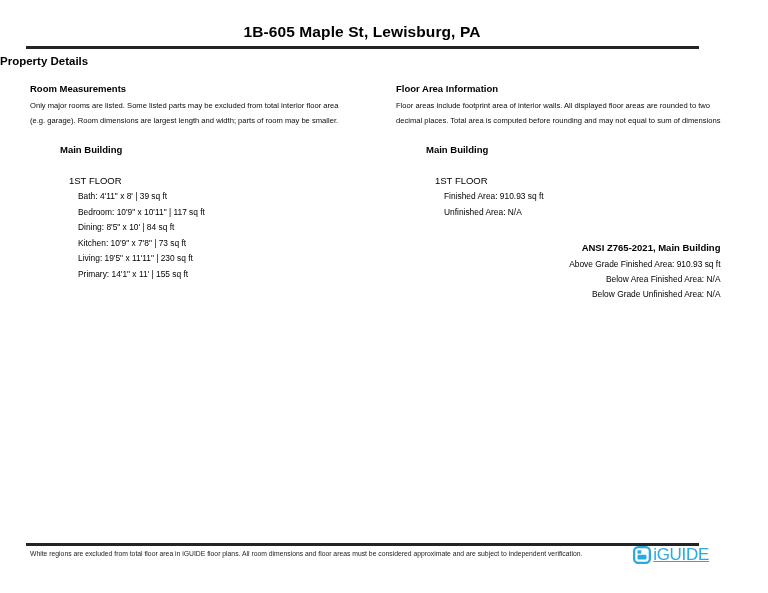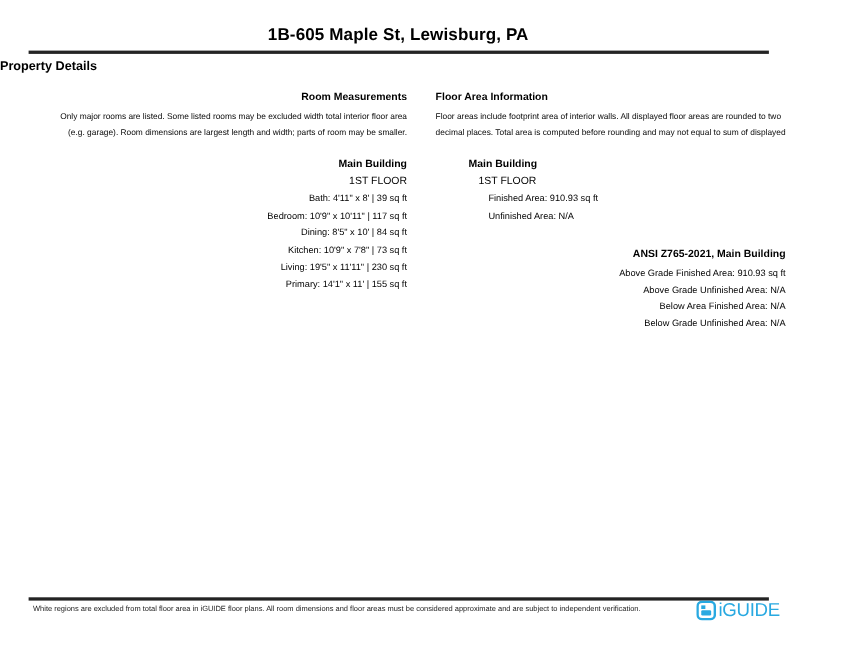--- a/index.html
+++ b/index.html
@@ -26,30 +26,30 @@
     margin: 5px 25px 0 26px;
   }
   .subtitle {
     margin-top: 6px;
     text-align: left;
     font-size: 11.5px;
     font-weight: 700;
   }
 
   .columns { display: flex; margin: 15px 30px 0 30px; }
-  .col-left  { width: 340px; margin-right: 26px; flex: none; text-align: right; }
+  .col-left  { width: 340px; margin-right: 26px; flex: none; }
   .col-right { flex: 1; }
 
   .section-heading { font-size: 9.5px; font-weight: 700; line-height: 13px; }
   .section-desc   { margin-top: 3px; }
   .desc-line      { font-size: 7.6px; line-height: 15px; color: #0a0a0a; white-space: nowrap; }
 
   .building-block { margin-top: 15px; padding-left: 30px; }
   .building-name  { font-size: 9.5px; font-weight: 700; line-height: 14px; }
-  .floor-name     { font-size: 9.5px; line-height: 14px; padding-left: 9px; margin-top: 1px; }
+  .floor-name     { font-size: 9.5px; line-height: 14px; padding-left: 9px; margin-top: 17px; }
   .detail-list    { padding-left: 18px; margin-top: 1px; }
   .detail-item    { font-size: 8.4px; line-height: 15.5px; white-space: nowrap; }
 
   .ansi-block   { margin-top: 21px; padding-left: 28px; text-align: right; }
   .ansi-heading { font-size: 9.5px; font-weight: 700; line-height: 14px; }
   .ansi-list    { padding-left: 10px; margin-top: 2px; }
   .ansi-item    { font-size: 8.4px; line-height: 15px; white-space: nowrap; }
 
   .footer-rule {
     position: absolute; left: 26px; right: 25px; top: 543px;
@@ -58,74 +58,73 @@
   .footer-text {
     position: absolute; left: 30px; top: 550px;
     font-size: 6.8px; color: #222; white-space: nowrap;
   }
   .brand {
     position: absolute; right: 15px; top: 546px;
     display: flex; align-items: center; gap: 2px;
   }
   .brand-text {
     font-size: 17px; line-height: 18px;
-    color: #29a9e1; letter-spacing: -0.3px;
+    color: #29a9e1; letter-spacing: -0.3px; text-decoration: underline;
   }
   .brand-icon { display: block; }
 </style>
 </head>
 <body>
 
 <div class="page">
 
   <div class="title">1B-605 Maple St, Lewisburg, PA</div>
   <div class="rule"></div>
   <div class="subtitle">Property Details</div>
 
   <div class="columns">
 
     <section class="col-left">
       <h3 class="section-heading">Room Measurements</h3>
       <div class="section-desc">
-        <div class="desc-line">Only major rooms are listed. Some listed rooms may be excluded width total interior floor area</div>
+        <div class="desc-line">Only major rooms are listed. Some listed parts may be excluded from total interior floor area</div>
         <div class="desc-line">(e.g. garage). Room dimensions are largest length and width; parts of room may be smaller.</div>
       </div>
       <div class="building-block">
         <div class="building-name">Main Building</div>
         <div class="floor-name">1ST FLOOR</div>
         <div class="detail-list">
           <div class="detail-item">Bath: 4'11" x 8' | 39 sq ft</div>
           <div class="detail-item">Bedroom: 10'9" x 10'11" | 117 sq ft</div>
           <div class="detail-item">Dining: 8'5" x 10' | 84 sq ft</div>
           <div class="detail-item">Kitchen: 10'9" x 7'8" | 73 sq ft</div>
           <div class="detail-item">Living: 19'5" x 11'11" | 230 sq ft</div>
           <div class="detail-item">Primary: 14'1" x 11' | 155 sq ft</div>
         </div>
       </div>
     </section>
 
     <section class="col-right">
       <h3 class="section-heading">Floor Area Information</h3>
       <div class="section-desc">
         <div class="desc-line">Floor areas include footprint area of interior walls. All displayed floor areas are rounded to two</div>
-        <div class="desc-line">decimal places. Total area is computed before rounding and may not equal to sum of displayed</div>
+        <div class="desc-line">decimal places. Total area is computed before rounding and may not equal to sum of dimensions</div>
       </div>
       <div class="building-block">
         <div class="building-name">Main Building</div>
         <div class="floor-name">1ST FLOOR</div>
         <div class="detail-list">
           <div class="detail-item">Finished Area: 910.93 sq ft</div>
           <div class="detail-item">Unfinished Area: N/A</div>
         </div>
       </div>
       <div class="ansi-block">
         <div class="ansi-heading">ANSI Z765-2021, Main Building</div>
         <div class="ansi-list">
           <div class="ansi-item">Above Grade Finished Area: 910.93 sq ft</div>
-          <div class="ansi-item">Above Grade Unfinished Area: N/A</div>
           <div class="ansi-item">Below Area Finished Area: N/A</div>
           <div class="ansi-item">Below Grade Unfinished Area: N/A</div>
         </div>
       </div>
     </section>
 
   </div>
 
   <div class="footer-rule"></div>
   <div class="footer-text">White regions are excluded from total floor area in iGUIDE floor plans. All room dimensions and floor areas must be considered approximate and are subject to independent verification.</div>

